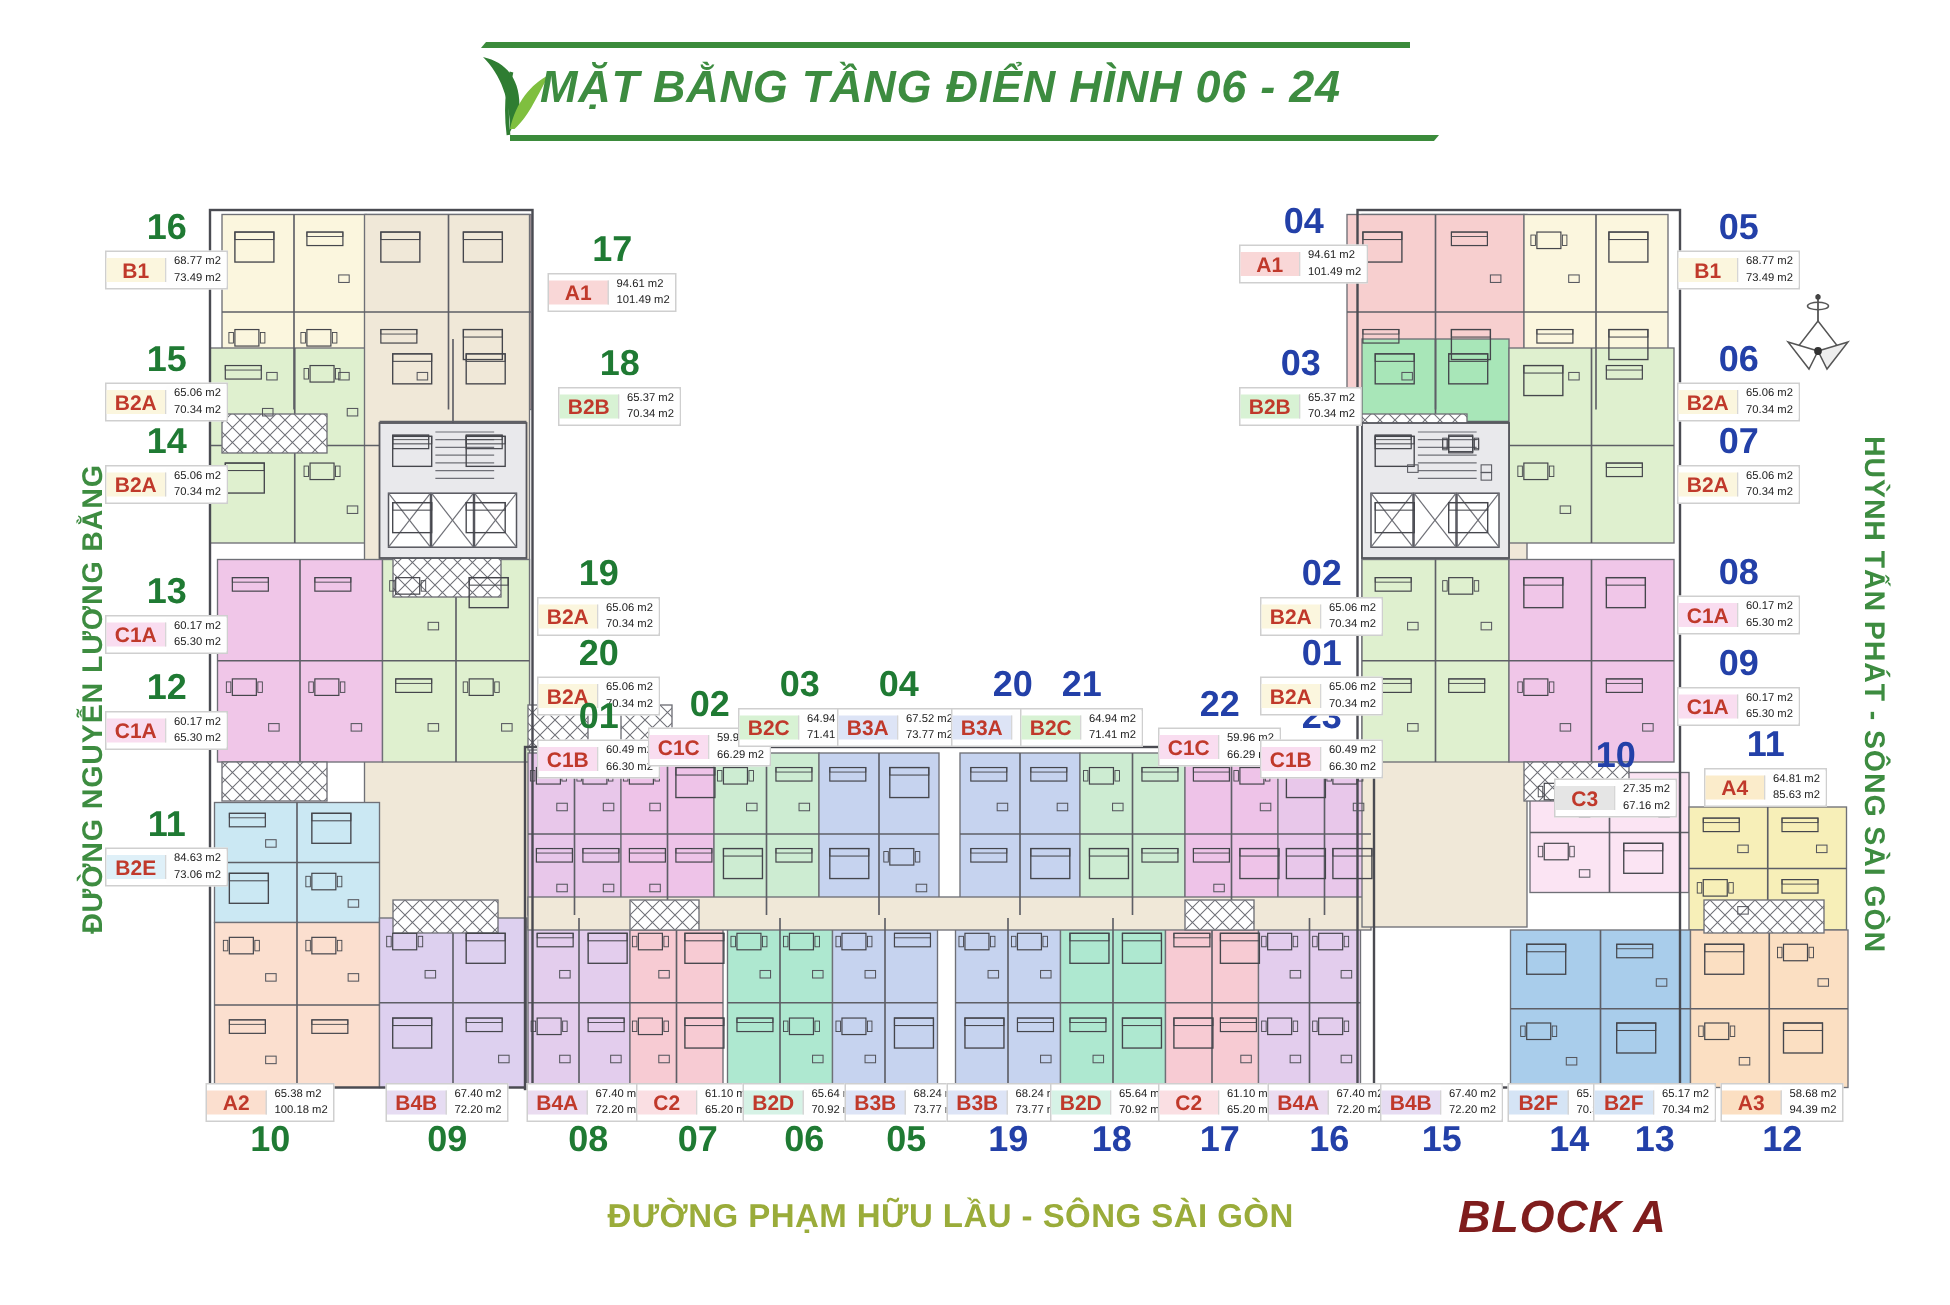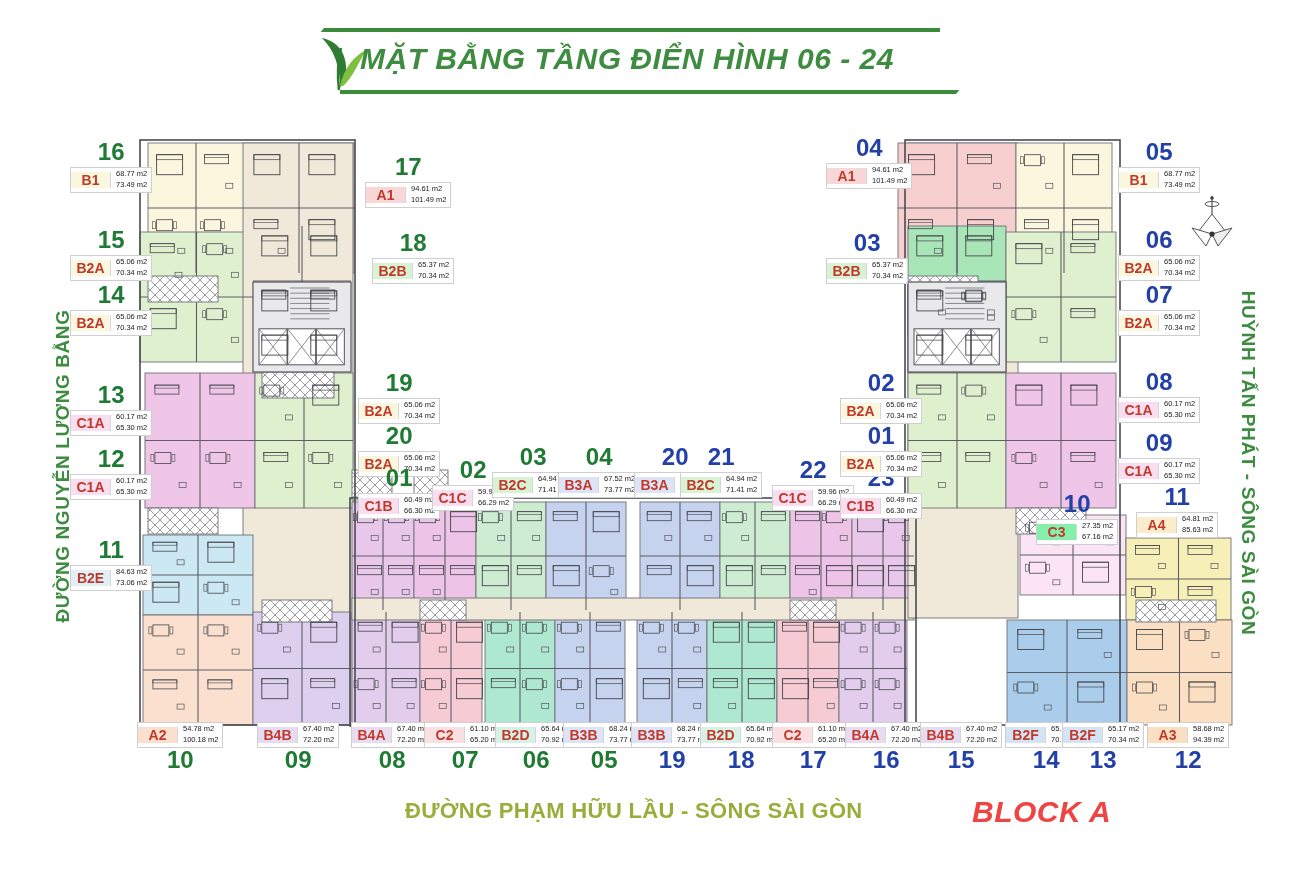--- a/index.html
+++ b/index.html
@@ -51,21 +51,21 @@
     transform: rotate(90deg);
   }
 
   
   #block-b-label {
     position:absolute; left: 182px; top: 795px; font-size: 30px;
     font-weight: bold; font-style: italic; color: #1f7a33; letter-spacing:.5px;
   }
   #block-a-label {
     position:absolute; left: 972px; top: 795px; font-size: 30px;
-    font-weight: bold; font-style: italic; color: #ef4444; letter-spacing:.5px;
+    font-weight: bold; font-style: italic; color: #7f1d1d; letter-spacing:.5px;
   }
   #street-bottom {
     position:absolute; left: 405px; top: 798px; font-size: 22px;
     font-weight: bold; color: #9aac3a; letter-spacing:.3px; white-space:nowrap;
   }
 
   
   #compass { position:absolute; left: 1186px; top: 192px; width: 52px; height: 62px; }
 
   
@@ -808,21 +808,21 @@
           <div class="code" style="background: rgb(249, 221, 240);">C1A</div>
           <div class="areas">
             <span>60.17 m2</span>
             <span>65.30 m2</span>
           </div>
         </div>
       </div>
       <div class="callout blue" style="left: 1036px; top: 492px;">
         <div class="num">10</div>
         <div class="box">
-          <div class="code" style="background: #86efac;">C3</div>
+          <div class="code" style="background: #e5e5e5;">C3</div>
           <div class="areas">
             <span>27.35 m2</span>
             <span>67.16 m2</span>
           </div>
         </div>
       </div>
       <div class="callout blue" style="left: 1136px; top: 485px;">
         <div class="num">11</div>
         <div class="box">
           <div class="code" style="background: rgb(251, 236, 203);">A4</div>
@@ -831,21 +831,21 @@
             <span>85.63 m2</span>
           </div>
         </div>
       </div>
     </div>
 <div id="bottom-callouts">
       <div class="callout green" style="left: 137px; top: 722px;">
         <div class="box">
           <div class="code" style="background: rgb(251, 223, 207);">A2</div>
           <div class="areas">
-            <span>54.78 m2</span>
+            <span>65.38 m2</span>
             <span>100.18 m2</span>
           </div>
         </div>
         <div class="num">10</div>
       </div>
       <div class="callout green" style="left: 257px; top: 722px;">
         <div class="box">
           <div class="code" style="background: rgb(230, 220, 242);">B4B</div>
           <div class="areas">
             <span>67.40 m2</span>

